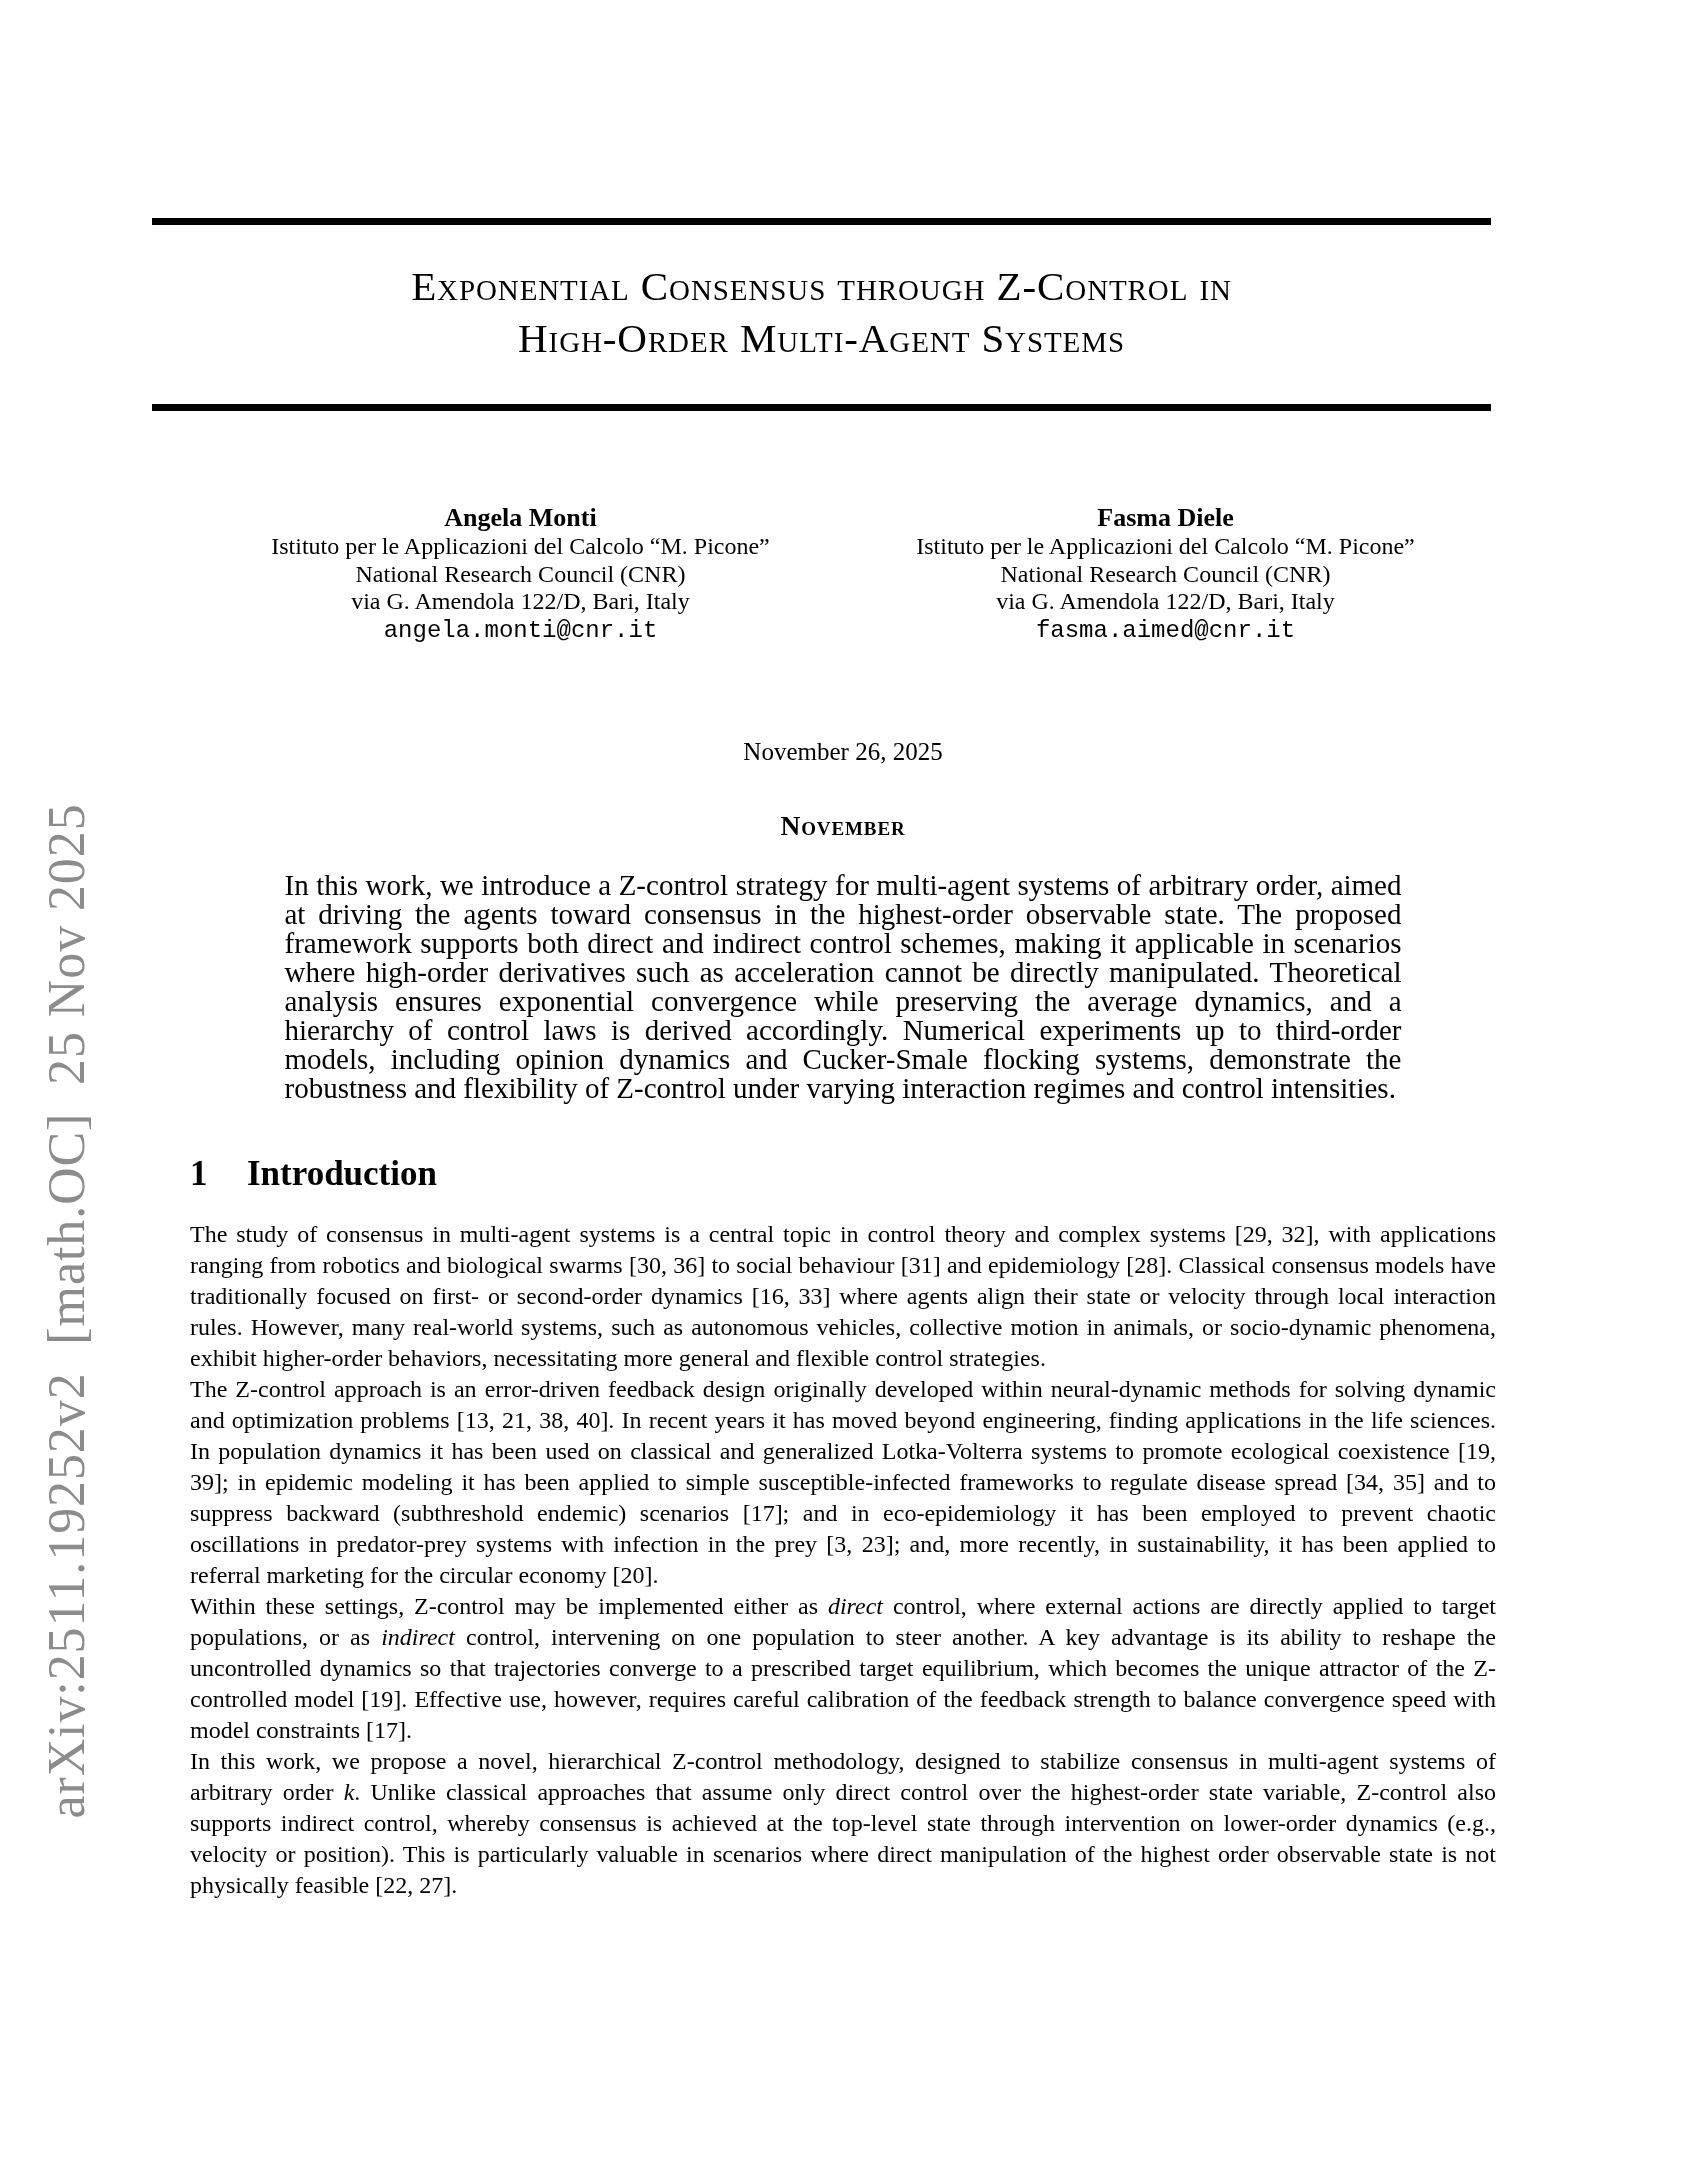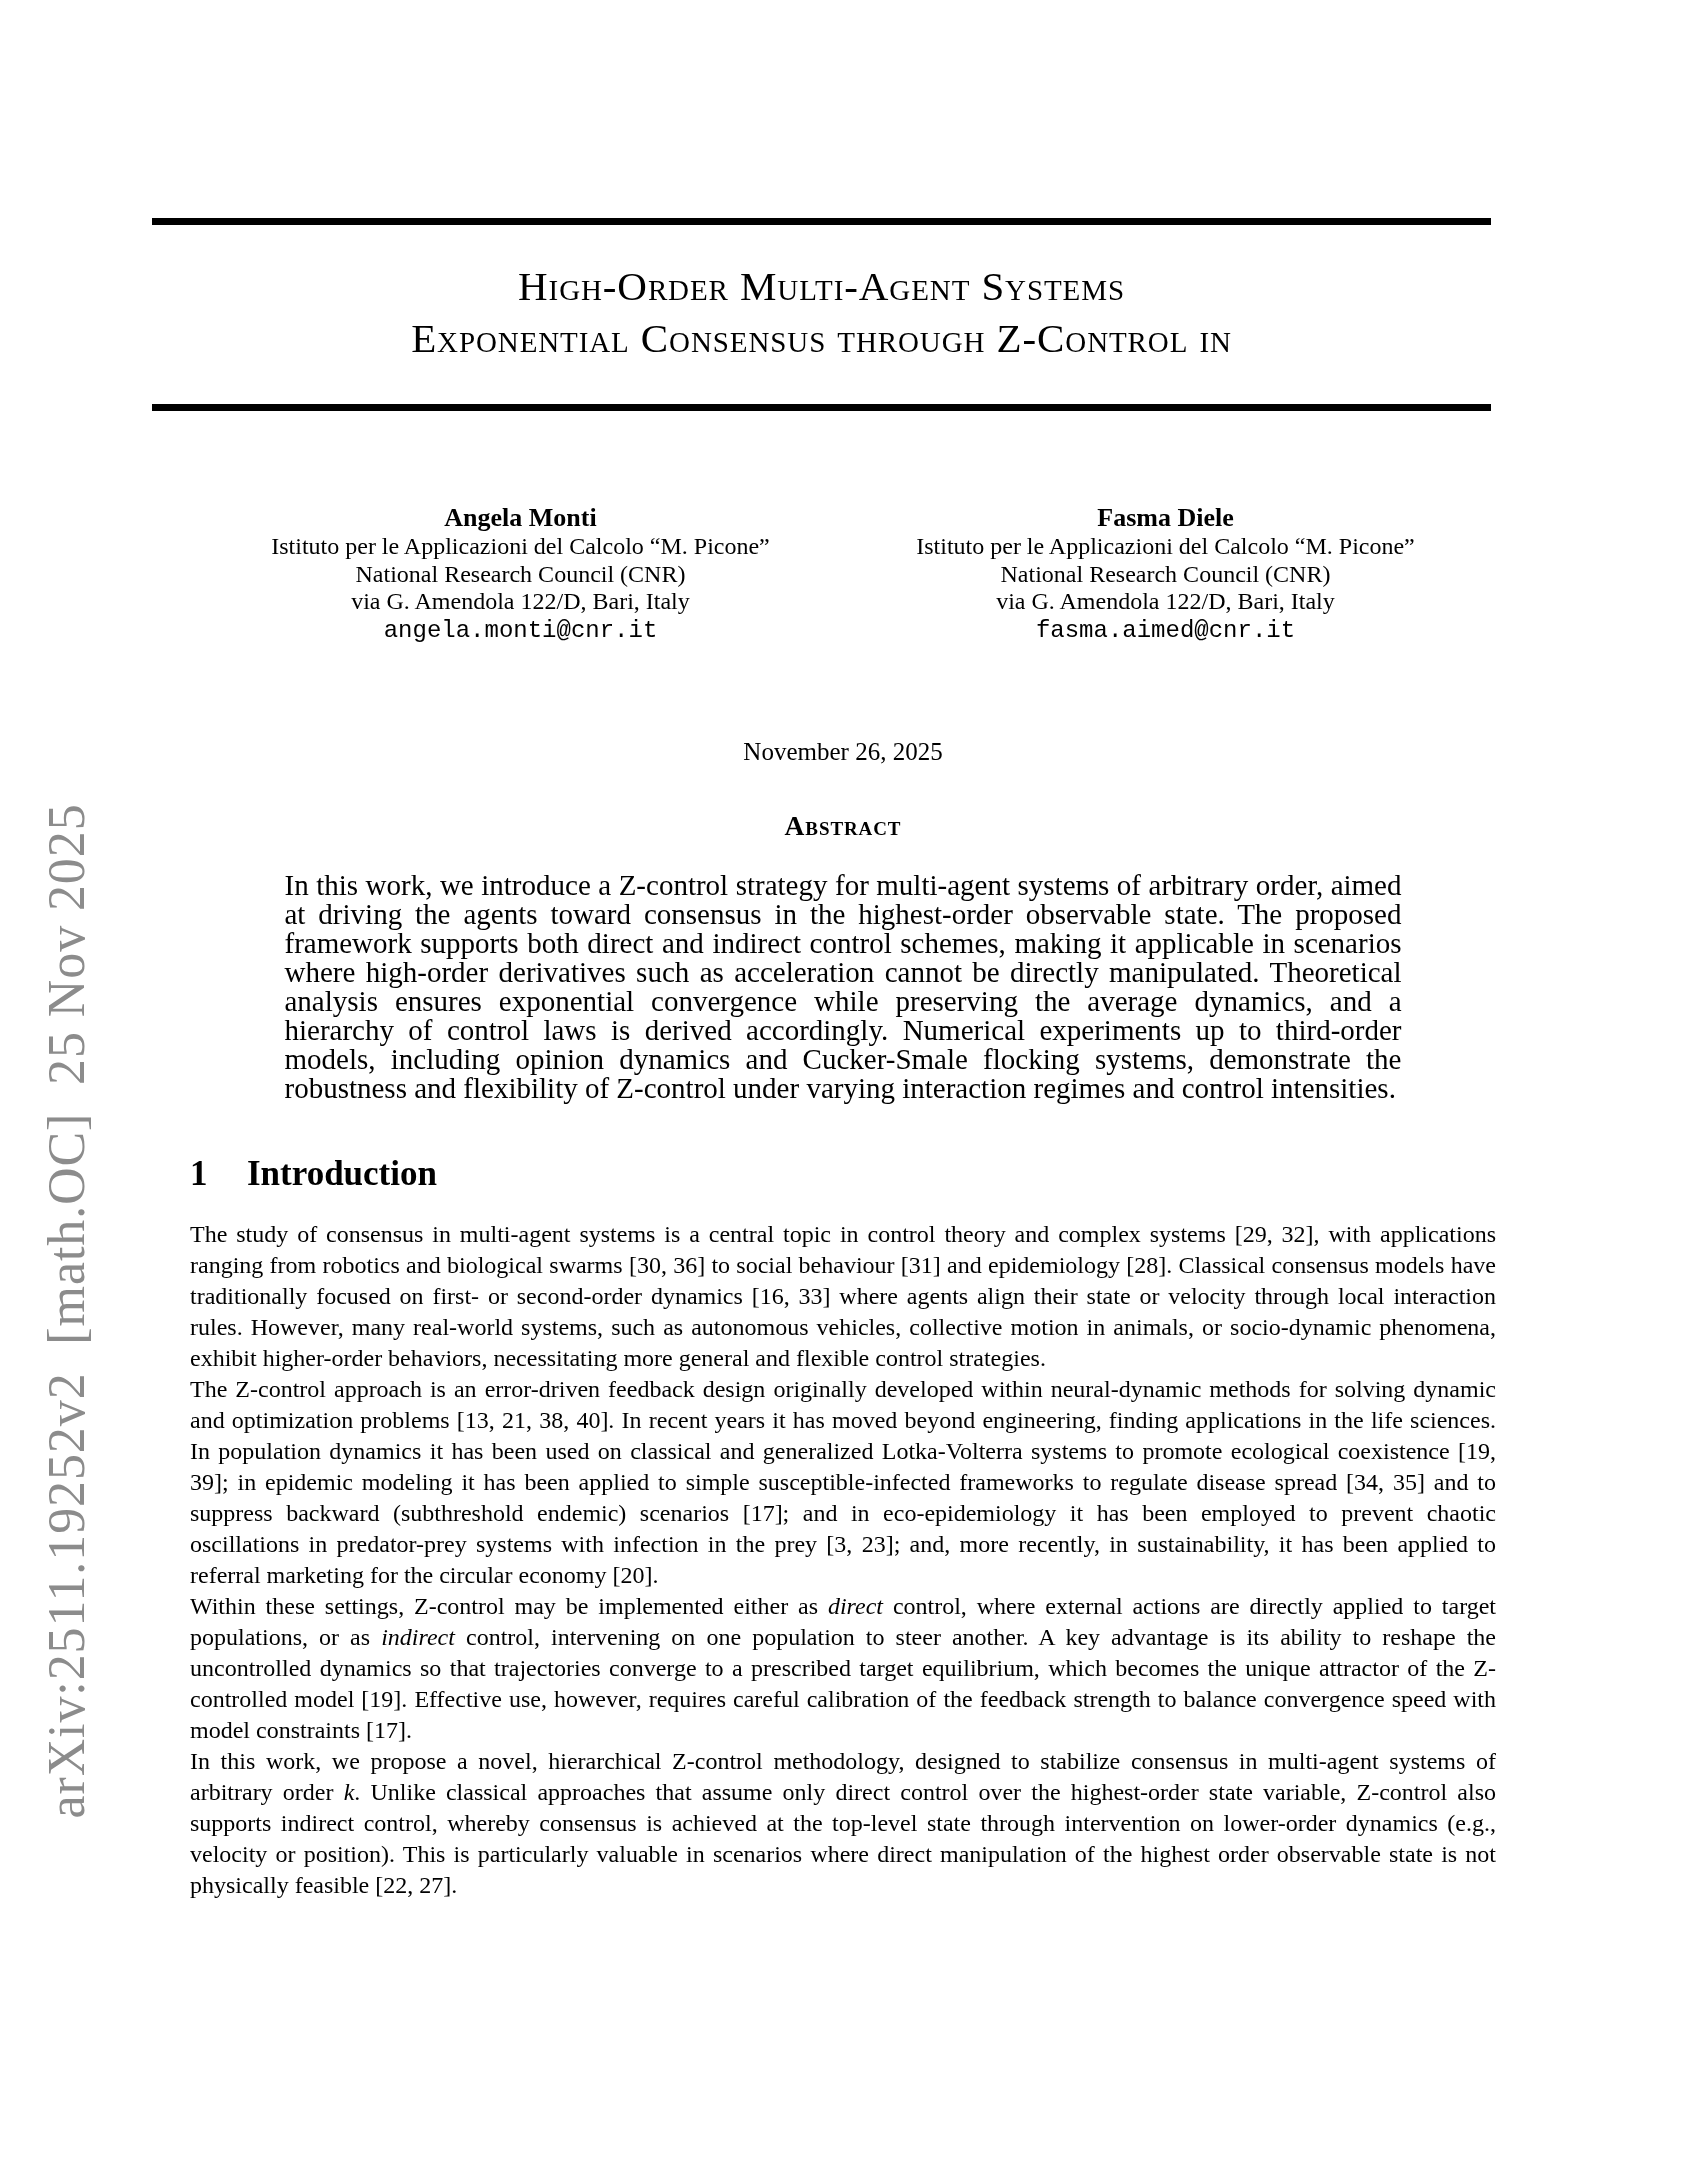--- a/index.html
+++ b/index.html
@@ -122,22 +122,22 @@
 </style>
 </head>
 <body>
 
 <div class="sheet">
 
   <div class="arxiv-watermark">arXiv:2511.19252v2  [math.OC]  25 Nov 2025</div>
 
   <div class="title-block">
     <h1 class="paper-title">
+      <span class="tline">Exponential Consensus through Z-Control in</span>
       <span class="tline">High-Order Multi-Agent Systems</span>
-      <span class="tline">Exponential Consensus through Z-Control in</span>
     </h1>
   </div>
 
   <div class="authors-row">
     <div class="author-block">
       <div class="author-name">Angela Monti</div>
       <div class="author-affiliation">Istituto per le Applicazioni del Calcolo “M. Picone”</div>
       <div class="author-affiliation">National Research Council (CNR)</div>
       <div class="author-affiliation">via G. Amendola 122/D, Bari, Italy</div>
       <div class="author-email">angela.monti@cnr.it</div>
@@ -146,21 +146,21 @@
       <div class="author-name">Fasma Diele</div>
       <div class="author-affiliation">Istituto per le Applicazioni del Calcolo “M. Picone”</div>
       <div class="author-affiliation">National Research Council (CNR)</div>
       <div class="author-affiliation">via G. Amendola 122/D, Bari, Italy</div>
       <div class="author-email">fasma.aimed@cnr.it</div>
     </div>
   </div>
 
   <div class="paper-date">November 26, 2025</div>
 
-  <div class="abstract-heading">Abstract</div>
+  <div class="abstract-heading">November</div>
 
   <div class="abstract-text">In this work, we introduce a Z-control strategy for multi-agent systems of arbitrary order, aimed at driving the agents toward consensus in the highest-order observable state. The proposed framework supports both direct and indirect control schemes, making it applicable in scenarios where high-order derivatives such as acceleration cannot be directly manipulated. Theoretical analysis ensures exponential convergence while preserving the average dynamics, and a hierarchy of control laws is derived accordingly. Numerical experiments up to third-order models, including opinion dynamics and Cucker-Smale flocking systems, demonstrate the robustness and flexibility of Z-control under varying interaction regimes and control intensities.</div>
 
   <h2 class="section-heading">
     <span class="section-number">1</span><span>Introduction</span>
   </h2>
 
   <p class="body-paragraph first"><span>The study of consensus in multi-agent systems is a central topic in control theory and complex systems [29, 32], with applications ranging from robotics and biological swarms [30, 36] to social behaviour [31] and epidemiology [28]. Classical consensus models have traditionally focused on first- or second-order dynamics [16, 33] where agents align their state or velocity through local interaction rules. However, many real-world systems, such as autonomous vehicles, collective motion in animals, or socio-dynamic phenomena, exhibit higher-order behaviors, necessitating more general and flexible control strategies.</span></p>
   <p class="body-paragraph"><span>The Z-control approach is an error-driven feedback design originally developed within neural-dynamic methods for solving dynamic and optimization problems [13, 21, 38, 40]. In recent years it has moved beyond engineering, finding applications in the life sciences. In population dynamics it has been used on classical and generalized Lotka-Volterra systems to promote ecological coexistence [19, 39]; in epidemic modeling it has been applied to simple susceptible-infected frameworks to regulate disease spread [34, 35] and to suppress backward (subthreshold endemic) scenarios [17]; and in eco-epidemiology it has been employed to prevent chaotic oscillations in predator-prey systems with infection in the prey [3, 23]; and, more recently, in sustainability, it has been applied to referral marketing for the circular economy [20].</span></p>
   <p class="body-paragraph"><span>Within these settings, Z-control may be implemented either as </span><i>direct</i><span> control, where external actions are directly applied to target populations, or as </span><i>indirect</i><span> control, intervening on one population to steer another. A key advantage is its ability to reshape the uncontrolled dynamics so that trajectories converge to a prescribed target equilibrium, which becomes the unique attractor of the Z-controlled model [19]. Effective use, however, requires careful calibration of the feedback strength to balance convergence speed with model constraints [17].</span></p>

